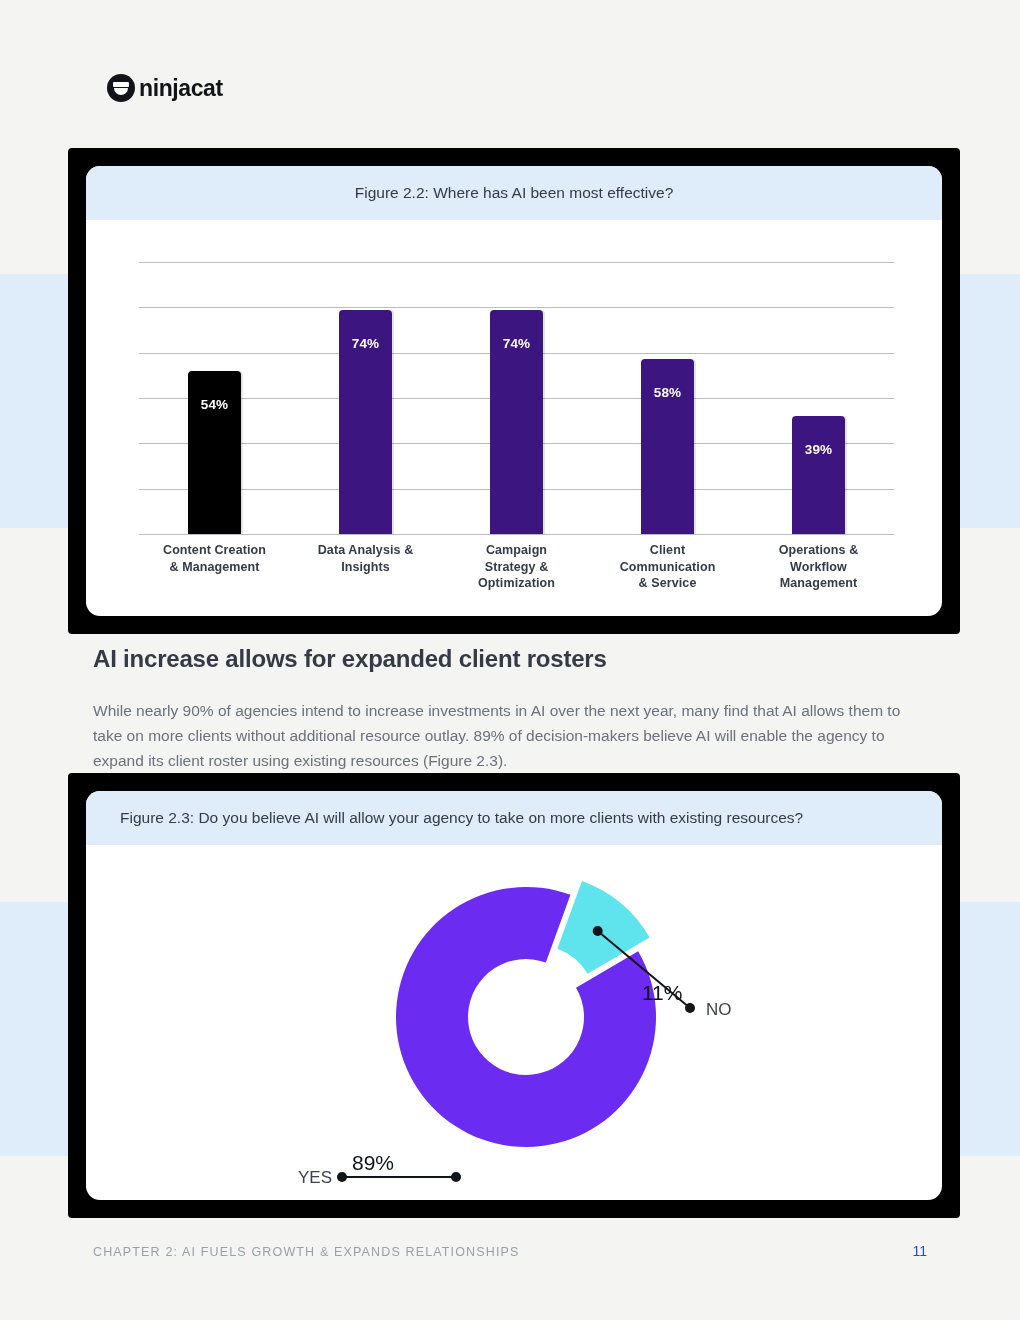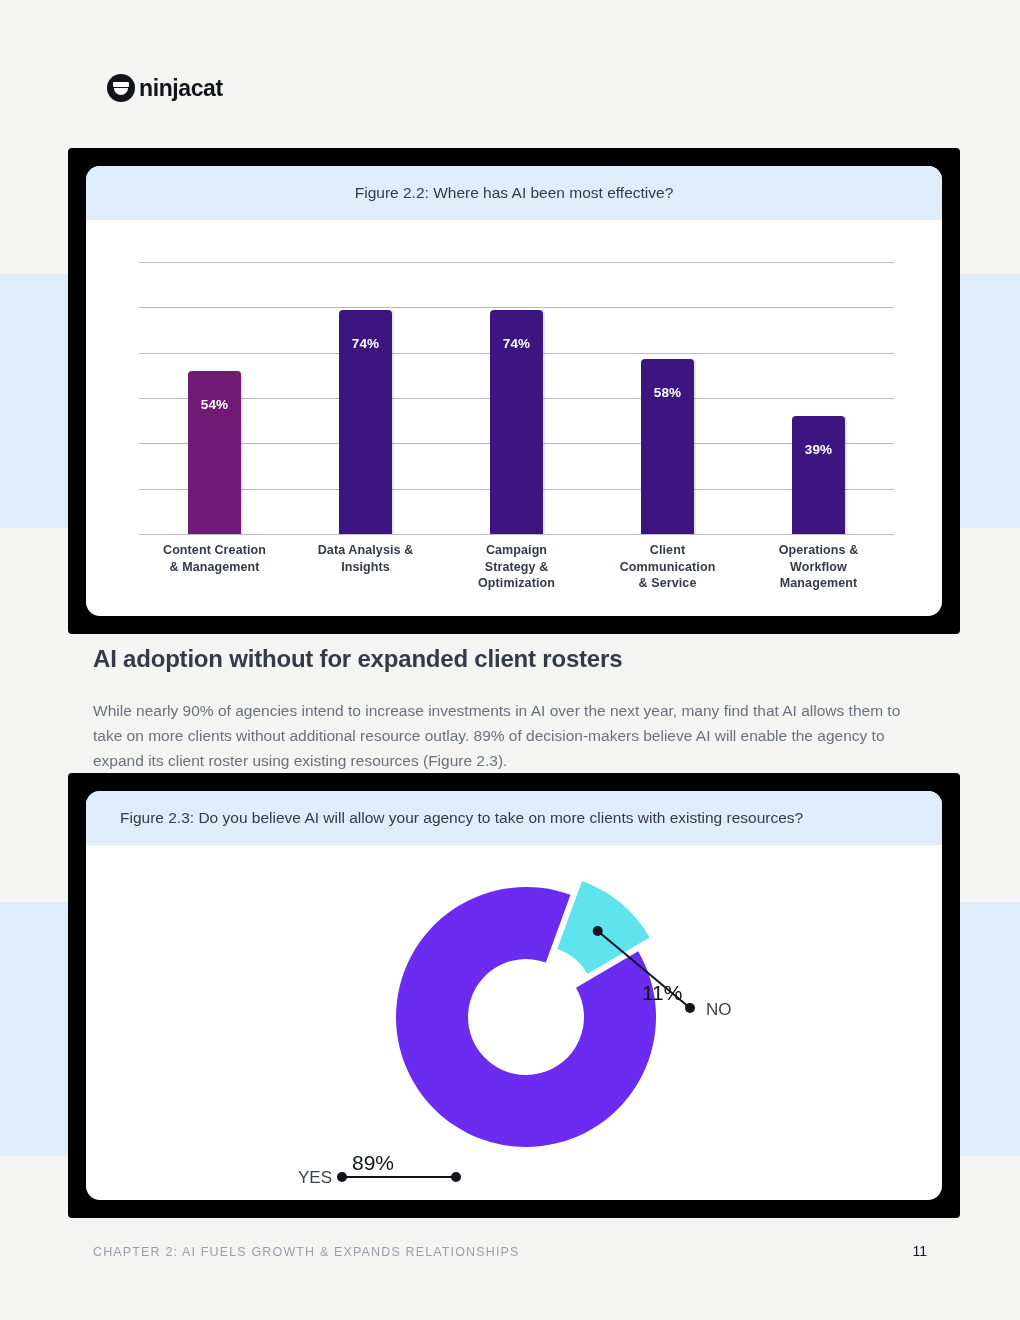--- a/index.html
+++ b/index.html
@@ -84,21 +84,21 @@
     font-size: 15.5px; color: #6b717c; line-height: 1.62;
   }
 
   
   #donut-wrap { position: relative; flex: 1; }
   #donut-svg { position: absolute; left: 0; top: 0; }
 
   
   #footer { position: absolute; left: 93px; top: 1243px; width: 834px; display: flex; justify-content: space-between; align-items: baseline; }
   #footer-chapter { font-size: 12.5px; letter-spacing: 1.15px; color: #9aa0aa; }
-  #footer-page { font-size: 14px; color: #0f172a; }
+  #footer-page { font-size: 14px; color: #1d4ed8; }
 </style>
 </head>
 <body>
 
 <div id="page">
 
   <div class="band" id="band-1"></div>
   <div class="band" id="band-2"></div>
 
   <div id="logo">
@@ -116,21 +116,21 @@
             <div class="gridline" style="top: 0px;"></div>
             <div class="gridline" style="top: 45px;"></div>
             <div class="gridline" style="top: 91px;"></div>
             <div class="gridline" style="top: 136px;"></div>
             <div class="gridline" style="top: 181px;"></div>
             <div class="gridline" style="top: 227px;"></div>
             <div class="gridline" style="top: 272px;"></div>
           </div>
         <div class="bars-layer" id="bars-layer">
             <div class="bar-slot">
-              <div class="bar" style="height: 163.2px; background: #701a75;">
+              <div class="bar" style="height: 163.2px; background: #000000;">
                 <span class="bar-value">54%</span>
               </div>
             </div>
             <div class="bar-slot">
               <div class="bar" style="height: 223.644px; background: rgb(61, 21, 128);">
                 <span class="bar-value">74%</span>
               </div>
             </div>
             <div class="bar-slot">
               <div class="bar" style="height: 223.644px; background: rgb(61, 21, 128);">
@@ -170,21 +170,21 @@
             <div class="cat-label">
               <div>Operations &amp;</div>
               <div>Workflow</div>
               <div>Management</div>
             </div>
           </div>
       </div>
     </div>
   </div>
 
-  <div id="section-heading">AI adoption without for expanded client rosters</div>
+  <div id="section-heading">AI increase allows for expanded client rosters</div>
   <div id="section-body">While nearly 90% of agencies intend to increase investments in AI over the next year, many find that AI allows them to take on more clients without additional resource outlay. 89% of decision-makers believe AI will enable the agency to expand its client roster using existing resources (Figure 2.3).</div>
 
   <div class="figure-frame" id="figure-23">
     <div class="figure-card">
       <div class="figure-header">
         <div class="figure-title left-title">Figure 2.3: Do you believe AI will allow your agency to take on more clients with existing resources?</div>
       </div>
       <div id="donut-wrap">
         <svg id="donut-svg" width="856" height="355" viewBox="0 0 856 355">
             <path d="M 552.1267769969435 106.21561066424871 A 130 130 0 1 1 484.46261863233684 49.839959297831896 L 459.83716831288876 117.4978279944173 A 58 58 0 1 0 490.0257928140209 142.6500416809725 Z" fill="#6c2bf0"></path>

